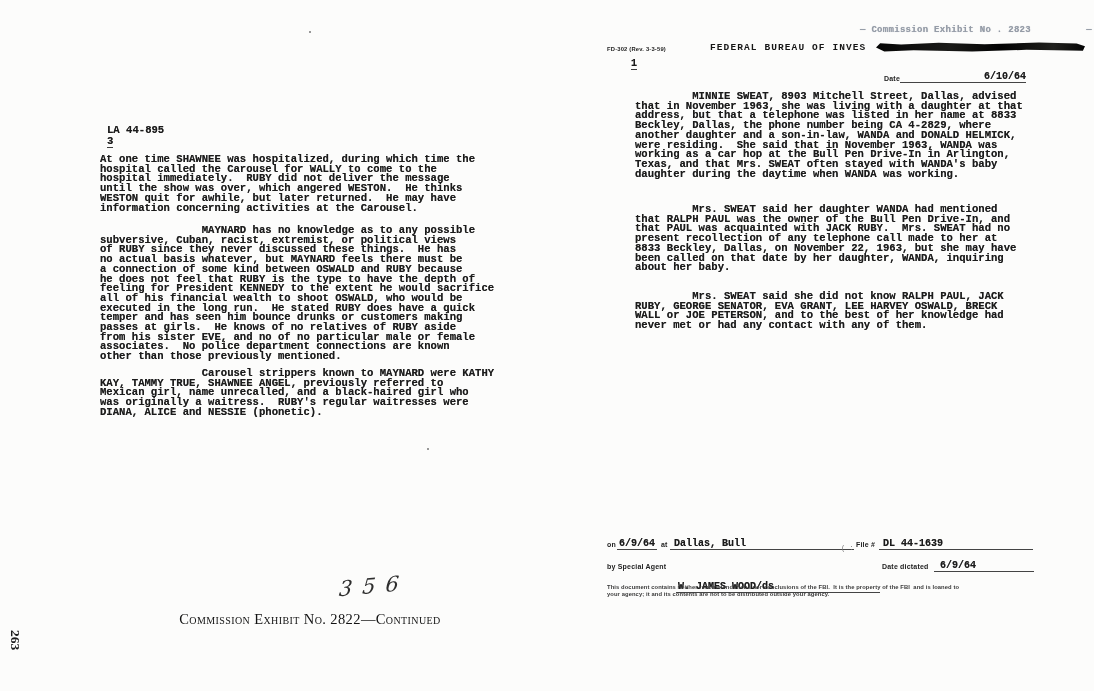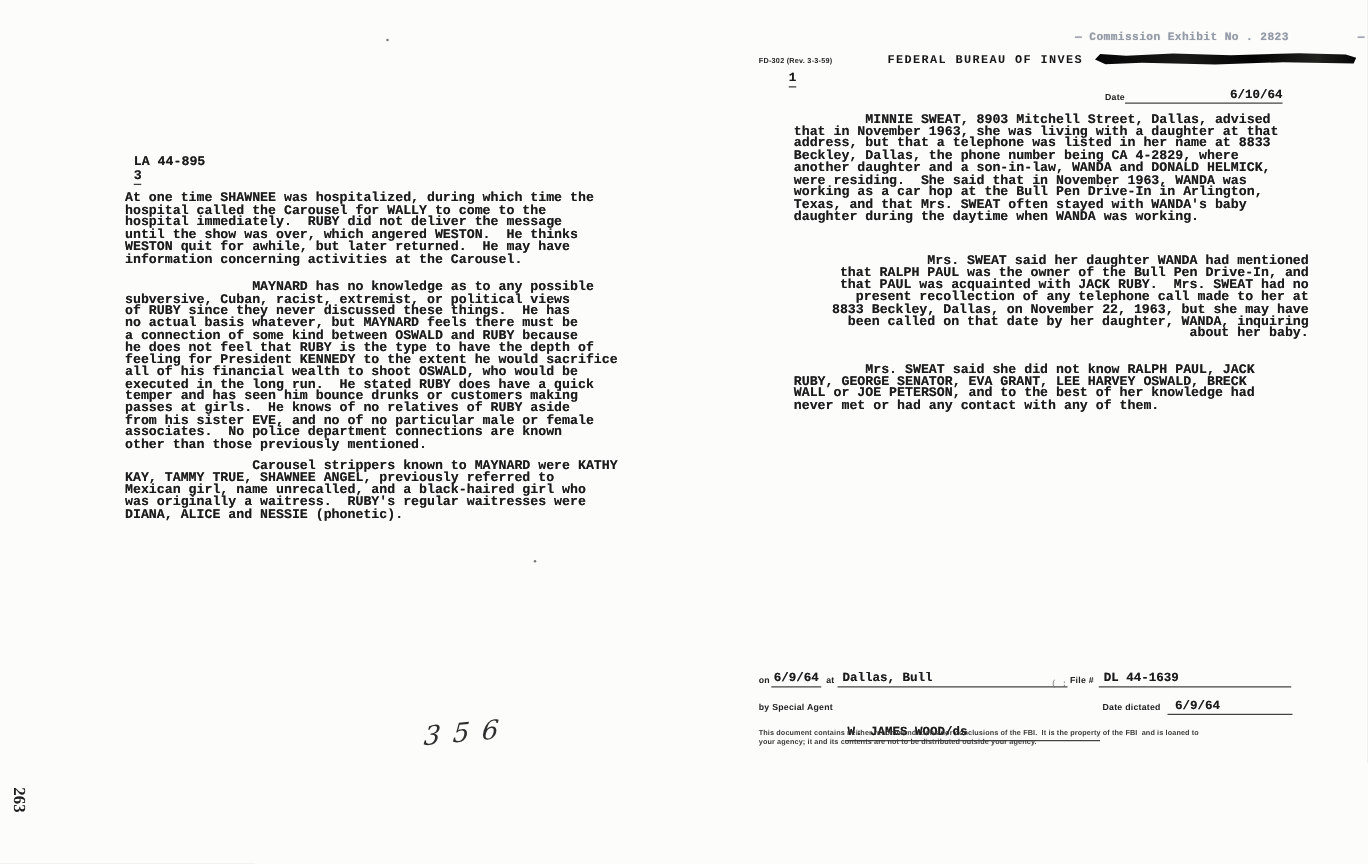--- a/index.html
+++ b/index.html
@@ -99,20 +99,21 @@
 associates.  No police department connections are known
 other than those previously mentioned.</div>
   <div class="tw" style="left:100px; top:369px; width:424px;">                Carousel strippers known to MAYNARD were KATHY
 KAY, TAMMY TRUE, SHAWNEE ANGEL, previously referred to
 Mexican girl, name unrecalled, and a black-haired girl who
 was originally a waitress.  RUBY's regular waitresses were
 DIANA, ALICE and NESSIE (phonetic).</div>
 
   <div class="handwr">356</div>
 
+  <div class="caption" style="left:140px; top:611px; width:340px;">Commission Exhibit No. 2822—Continued</div>
 
   <div class="sidefolio">263</div>
 
   <div class="speck" style="left:309px; top:31px; width:2px; height:2px;"></div>
   <div class="speck" style="left:427px; top:448px; width:2px; height:2px;"></div>
 
   <div class="stamp-row">
     <span>— Commission Exhibit No . 2823</span>
     <span>—</span>
   </div>
@@ -129,21 +130,21 @@
 
   <div class="tw" style="left:635px; top:92px; width:412px;">         MINNIE SWEAT, 8903 Mitchell Street, Dallas, advised
 that in November 1963, she was living with a daughter at that
 address, but that a telephone was listed in her name at 8833
 Beckley, Dallas, the phone number being CA 4-2829, where
 another daughter and a son-in-law, WANDA and DONALD HELMICK,
 were residing.  She said that in November 1963, WANDA was
 working as a car hop at the Bull Pen Drive-In in Arlington,
 Texas, and that Mrs. SWEAT often stayed with WANDA's baby
 daughter during the daytime when WANDA was working.</div>
-  <div class="tw" style="left:635px; top:205px; width:412px;text-align:right;">         Mrs. SWEAT said her daughter WANDA had mentioned
+  <div class="tw" style="left:635px; top:205px; width:412px;">         Mrs. SWEAT said her daughter WANDA had mentioned
 that RALPH PAUL was the owner of the Bull Pen Drive-In, and
 that PAUL was acquainted with JACK RUBY.  Mrs. SWEAT had no
 present recollection of any telephone call made to her at
 8833 Beckley, Dallas, on November 22, 1963, but she may have
 been called on that date by her daughter, WANDA, inquiring
 about her baby.</div>
   <div class="tw" style="left:635px; top:292px; width:412px;">         Mrs. SWEAT said she did not know RALPH PAUL, JACK
 RUBY, GEORGE SENATOR, EVA GRANT, LEE HARVEY OSWALD, BRECK
 WALL or JOE PETERSON, and to the best of her knowledge had
 never met or had any contact with any of them.</div>

